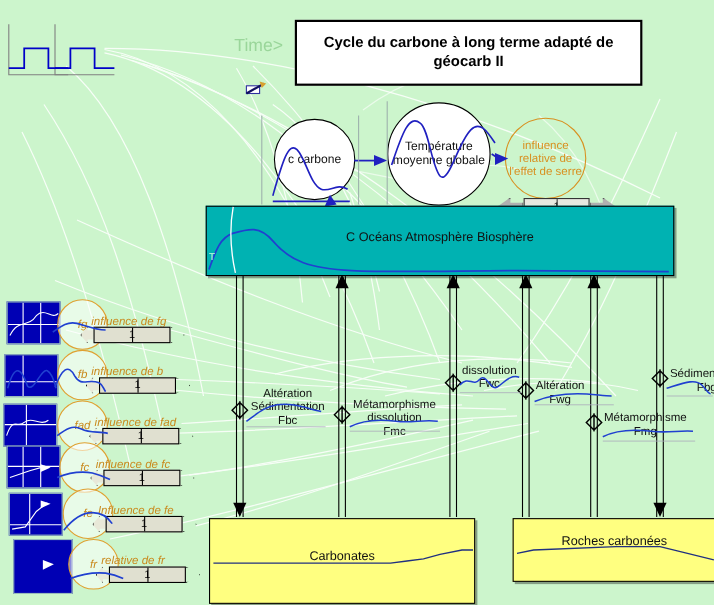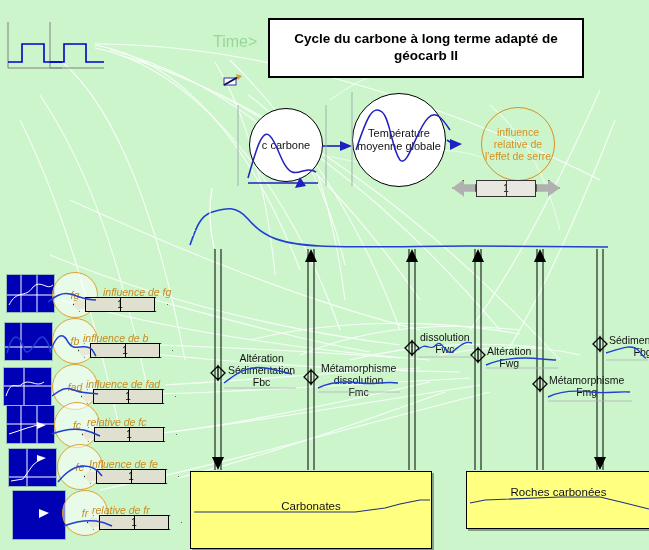--- a/index.html
+++ b/index.html
@@ -41,21 +41,21 @@
     font-size:11.5px;color:#111;white-space:nowrap;
   }
   .stock-label.hi{top:14px;}
 
   
   .circ{
     border-radius:50%;background:#ffffff;border:1px solid #000;
     display:flex;align-items:center;justify-content:center;
     text-align:center;font-size:11px;color:#111;line-height:1.15;
   }
-  .circ.ghost{border-color:#d89020;background:transparent;color:#d89020;font-size:10.5px;margin-left:22px;}
+  .circ.ghost{border-color:#d89020;background:transparent;color:#d89020;font-size:10.5px;}
   .circ.small{
     border:1px solid #e0a030;background:rgba(255,255,255,.55);
     color:#c98a1e;font-size:10.5px;font-style:italic;
   }
 
   
   .slider{height:15px;display:flex;align-items:center;}
   .sl-arrow-l{
     width:11px;height:13px;background:#e8e8d8;border:1px solid #000;
     border-right:none;
@@ -258,20 +258,23 @@
       <path d="M352,92 L352,186"></path>
     </g>
   </svg>
 
   <div class="abs gh-slider" style="left:452px;top:180px;">
     <div class="gh-ar l"></div>
     <div class="gh-bar">1</div>
     <div class="gh-ar r"></div>
   </div>
 
+  <div class="abs reservoir">
+    <div class="reservoir-label">C Océans Atmosphère Biosphère</div>
+  </div>
   <svg class="lay" viewBox="0 0 649 550">
     <g stroke="#2040d0" stroke-width="1.6" fill="none">
       <path d="M190,245 C196,228 200,216 212,212 C226,208 236,205 248,219 C264,238 282,244 320,246 C360,248 420,246 470,246 C520,246 570,247 608,247"></path>
     </g>
     <g stroke="#ffffff" stroke-width="1.2" fill="none">
       <path d="M212,188 C208,210 210,230 214,248"></path>
     </g>
     <text x="190" y="236" font-family="Liberation Sans" font-size="9" fill="#cfd">T</text>
   </svg>
 
@@ -345,21 +348,21 @@
       <path d="M0,20 L47,20"></path>
           <path d="M14,0 L14,37"></path>
           <path d="M30,0 L30,37"></path>
       <path d="M2,30 C10,14 18,24 26,12 C34,4 40,16 46,10"></path>
         </g>
       </svg>
   </div>
   <div class="abs circ small" style="left:52px;top:272px;width:44px;height:44px;">
     <span>fg</span>
   </div>
-  <div class="abs sl-label" style="left:83px;top:286px;margin-left:20px;">influence de fg</div>
+  <div class="abs sl-label" style="left:83px;top:286px;">influence de fg</div>
   <div class="abs slider" style="left:73px;top:297px;width:95px;">
     <div class="sl-arrow-l"></div>
     <div class="sl-bar">1</div>
     <div class="sl-tip"></div>
   </div>
 
   <div class="abs thumb" style="left:4px;top:322px;width:47px;height:37px;">
     <svg viewBox="0 0 47 37" width="47" height="37">
         <g stroke="#ffffff" stroke-width="1" fill="none">
       <path d="M0,24 L47,24"></path>
@@ -406,21 +409,21 @@
           <path d="M14,0 L14,37"></path>
           <path d="M30,0 L30,37"></path>
       <path d="M2,28 L20,22 L34,18"></path>
         </g>
       <path d="M30,16 l9,3 -9,4 z" fill="#ffffff"></path>
       </svg>
   </div>
   <div class="abs circ small" style="left:54px;top:402px;width:44px;height:44px;">
     <span>fc</span>
   </div>
-  <div class="abs sl-label" style="left:87px;top:416px;">relative de fc</div>
+  <div class="abs sl-label" style="left:87px;top:416px;">influence de fc</div>
   <div class="abs slider" style="left:82px;top:427px;width:95px;">
     <div class="sl-arrow-l"></div>
     <div class="sl-bar">1</div>
     <div class="sl-tip"></div>
   </div>
 
   <div class="abs thumb" style="left:8px;top:448px;width:47px;height:37px;">
     <svg viewBox="0 0 47 37" width="47" height="37">
         <g stroke="#ffffff" stroke-width="1" fill="none">
       <path d="M0,28 L47,28"></path>

